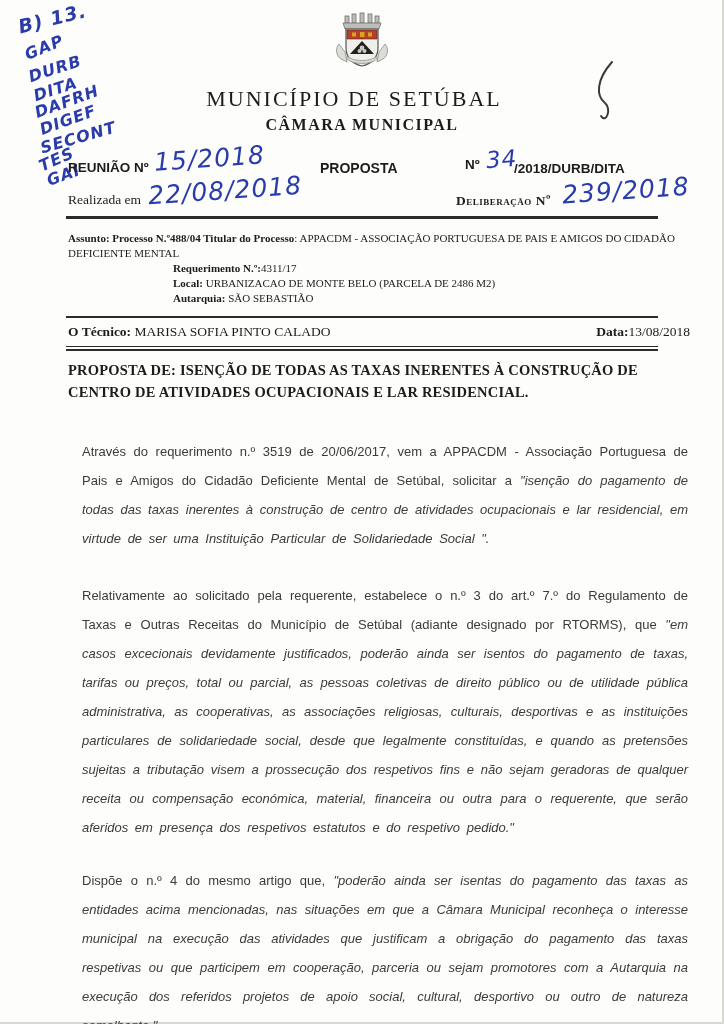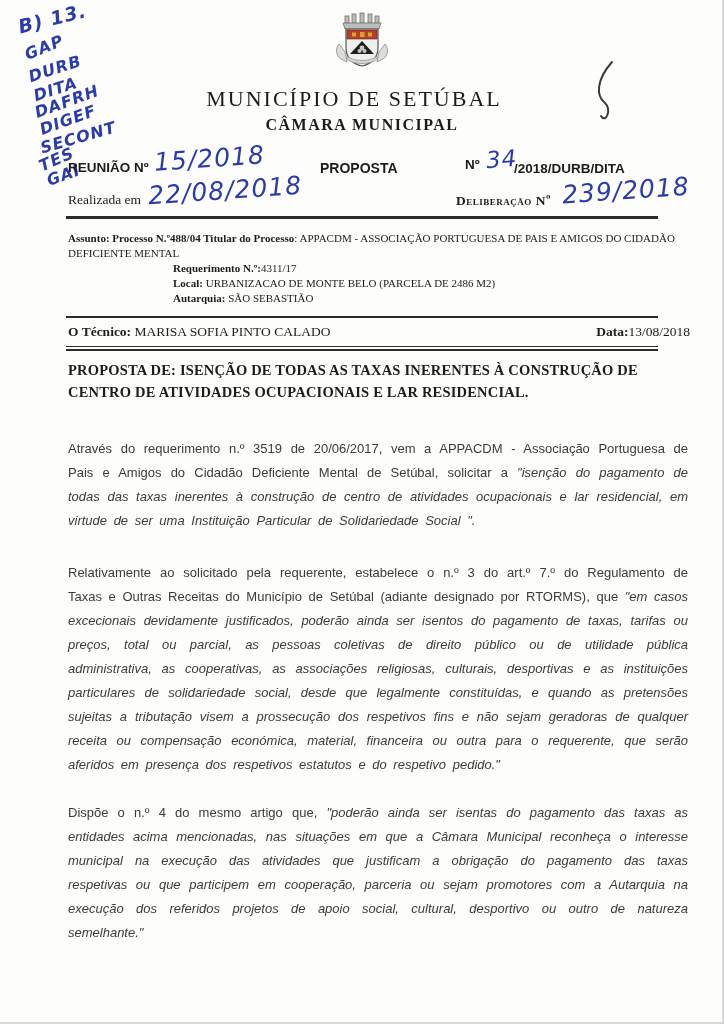--- a/index.html
+++ b/index.html
@@ -50,21 +50,21 @@
   .tecnico{display:flex;justify-content:space-between;margin:6px 34px 6px 68px;font-size:13.5px;}
   
   .proposta-de{
     margin:8px 36px 0 68px;font-size:14.5px;font-weight:bold;
     line-height:22px;letter-spacing:.2px;
   }
   
   .body-text{margin:0 36px 0 68px;font-family:"Liberation Sans","DejaVu Sans",sans-serif;
     font-size:13px;color:#3b3b3b;}
   .body-text p{
-    text-align:justify;line-height:24px;word-spacing:3px;margin:0 0 0 0;
+    text-align:justify;line-height:29px;word-spacing:3px;margin:0 0 0 14px;
   }
   .p1{margin-top:34px !important;}
   .p2{margin-top:28px !important;}
   .p3{margin-top:24px !important;}
   .it{font-style:italic;}
   b.inl{font-weight:bold;}
 </style>
 </head>
 <body>
 

